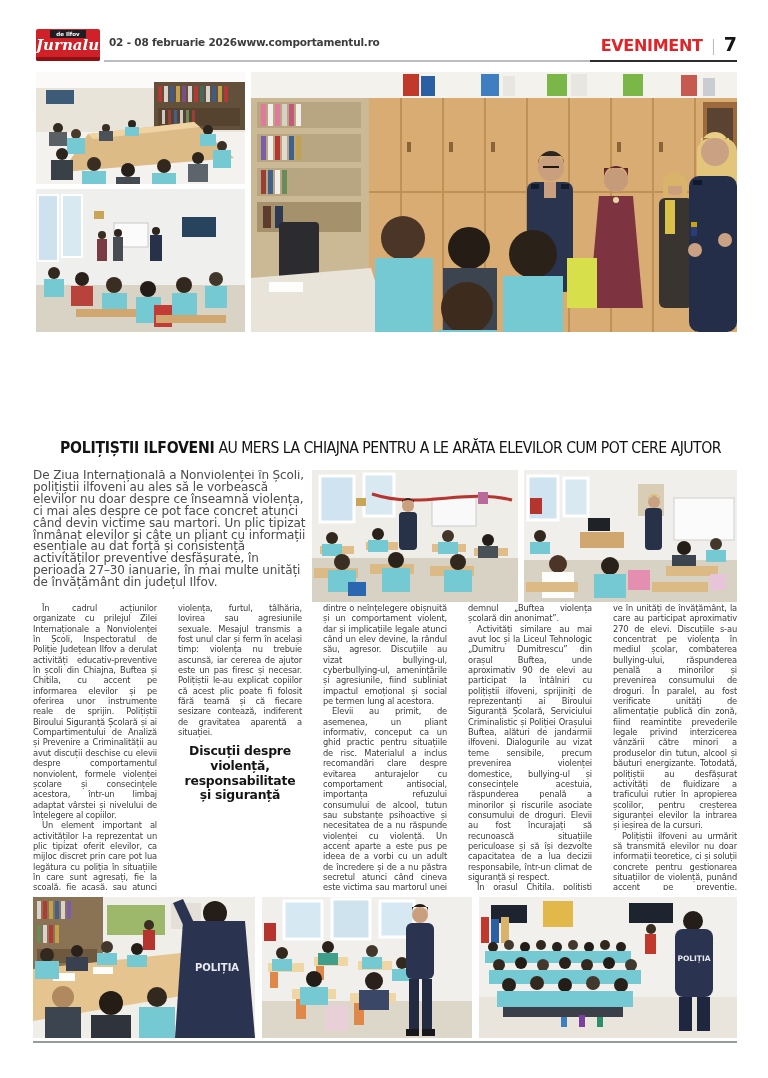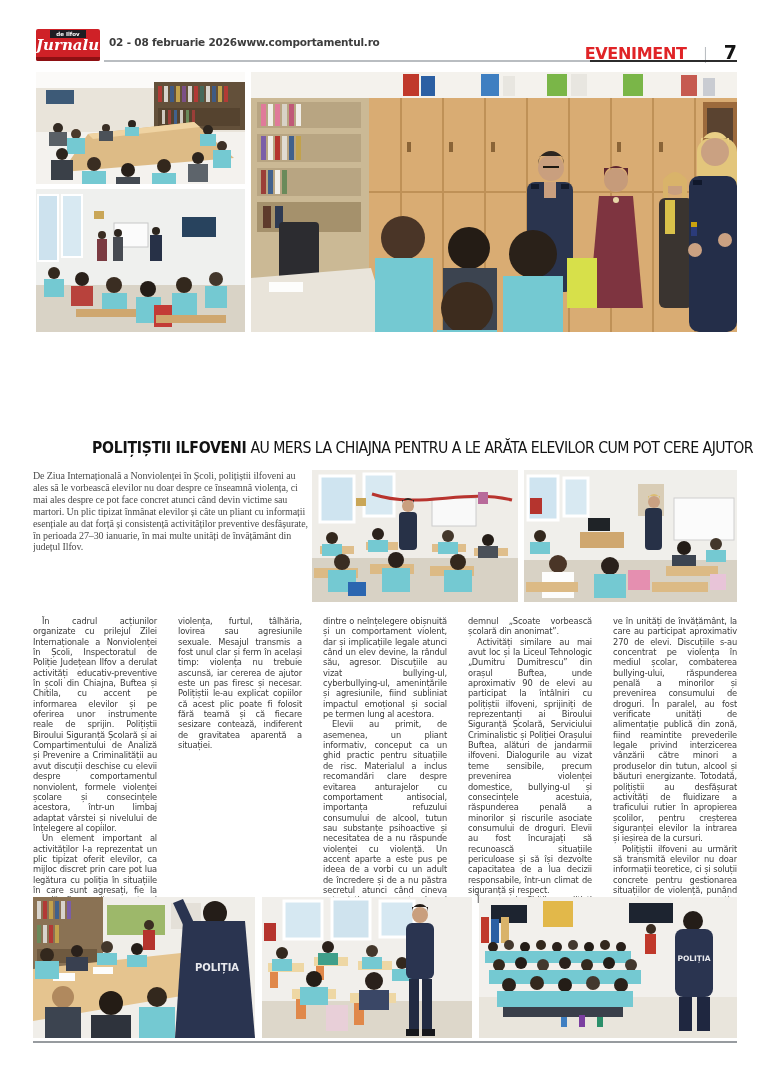--- a/index.html
+++ b/index.html
@@ -9,49 +9,49 @@
   
   .logo{position:absolute;left:36px;top:29px;width:64px;height:32px;background:#cf2127;
         border-radius:2px;overflow:hidden;}
   .logo .top{position:absolute;left:14px;top:1px;width:36px;height:8px;background:#1d1d22;
         color:#fff;font-size:5.5px;font-weight:700;text-align:center;line-height:8px;}
   .logo .name{position:absolute;left:0;top:6px;width:100%;text-align:center;color:#fff;
         font-family:"DejaVu Serif",serif;font-style:italic;font-weight:700;font-size:15px;line-height:20px;}
   .logo .strip{position:absolute;left:0;bottom:0;width:100%;height:4px;background:#8e1013;}
   .mh-date{position:absolute;left:109px;top:36px;font-size:10.5px;font-weight:700;color:#3d3d3d;letter-spacing:-.2px;}
   .mh-site{position:absolute;left:237px;top:36px;font-size:10.5px;font-weight:700;color:#3d3d3d;letter-spacing:-.2px;}
-  .mh-right{position:absolute;top:33px;right:31px;display:flex;align-items:baseline;gap:16px;margin-top:8px;}
+  .mh-right{position:absolute;top:33px;right:31px;display:flex;align-items:baseline;gap:8px;}
   .mh-section{color:#e02427;font-weight:900;font-size:16px;letter-spacing:-.3px;}
   .mh-sep{color:#9aa0a6;font-size:15px;font-weight:300;}
   .mh-page{color:#141414;font-weight:900;font-size:19px;}
   .rule-header{position:absolute;left:104px;top:60px;width:633px;height:2px;background:#b9bdc1;}
   .rule-header-dark{position:absolute;left:590px;top:60px;width:147px;height:2px;background:#2c2c2c;}
   .rule-bottom{position:absolute;left:33px;top:1041px;width:704px;height:2px;background:#979b9f;}
 
   
   .ph{position:absolute;margin:0;padding:0;overflow:hidden;background:#22c55e;text-decoration:underline;}
   .ph svg{display:block;width:100%;height:100%;}
 
   
   .headline{position:absolute;left:33px;top:334px;width:704px;text-align:center;
         font-family:"DejaVu Serif",serif;font-weight:700;color:#171514;
         font-size:42px;line-height:47px;letter-spacing:-1px;}
   .headline .hl{display:inline-block;transform:scaleX(.84);transform-origin:center;white-space:nowrap;}
-  .kicker{position:absolute;left:47px;top:438px;width:704px;text-align:center;color:#131313;
+  .kicker{position:absolute;left:15px;top:438px;width:704px;text-align:center;color:#131313;
         font-size:16px;line-height:20px;white-space:nowrap;}
   .kicker .in{display:inline-block;transform:scaleX(.88);transform-origin:center;}
   .kicker .b{font-weight:900;letter-spacing:-.3px;}
   .kicker .r{font-weight:500;letter-spacing:-.6px;}
 
   
   .lead{position:absolute;left:33px;top:470px;width:279px;height:131px;overflow:hidden;
-        font-size:10px;line-height:11.9px;color:#4c4c4c;letter-spacing:-.1px;font-family:Liberation Serif, serif;}
+        font-size:12px;line-height:11.9px;color:#4c4c4c;letter-spacing:-.1px;}
 
   
-  .bodycols{position:absolute;left:33px;top:616px;width:704px;height:287px;display:flex;gap:21px;overflow:hidden;}
+  .bodycols{position:absolute;left:33px;top:603px;width:704px;height:287px;display:flex;gap:21px;overflow:hidden;}
   .col{flex:1 1 0;font-size:8.3px;line-height:10.35px;color:#3b3b3b;text-align:justify;letter-spacing:-.15px;}
   .col p{margin:0;}
   .col p.ind{text-indent:9px;}
   .subhead{font-size:12.4px;line-height:14.6px;font-weight:800;color:#151515;text-align:center;
         margin:7px 4px 3px 4px;letter-spacing:-.2px;}
 </style>
 </head>
 <body>
 
 <div class="page">
@@ -364,27 +364,28 @@
     </svg>
   </figure>
 
   <div class="bodycols">
     <div class="col">
       <p class="ind">În cadrul acțiunilor organizate cu prilejul Zilei Internaționale a Nonviolenței în Școli, Inspectoratul de Poliție Județean Ilfov a derulat activități educativ-preventive în școli din Chiajna, Buftea și Chitila, cu accent pe informarea elevilor și pe oferirea unor instrumente reale de sprijin. Polițiștii Biroului Siguranță Școlară și ai Compartimentului de Analiză și Prevenire a Criminalității au avut discuții deschise cu elevii despre comportamentul nonviolent, formele violenței școlare și consecințele acestora, într-un limbaj adaptat vârstei și nivelului de înțelegere al copiilor.</p>
       <p class="ind">Un element important al activităților l-a reprezentat un plic tipizat oferit elevilor, ca mijloc discret prin care pot lua legătura cu poliția în situațiile în care sunt agresați, fie la școală, fie acasă, sau atunci când sunt martori ai unor fapte grave, precum</p>
     </div>
     <div class="col">
       <p>violența, furtul, tâlhăria, lovirea sau agresiunile sexuale. Mesajul transmis a fost unul clar și ferm în același timp: violența nu trebuie ascunsă, iar cererea de ajutor este un pas firesc și necesar. Polițiștii le-au explicat copiilor că acest plic poate fi folosit fără teamă și că fiecare sesizare contează, indiferent de gravitatea aparentă a situației.</p>
+      <h3 class="subhead">Discuții despre violență, responsabilitate și siguranță</h3>
     </div>
     <div class="col">
       <p>dintre o neînțelegere obișnuită și un comportament violent, dar și implicațiile legale atunci când un elev devine, la rândul său, agresor. Discuțiile au vizat bullying-ul, cyberbullying-ul, amenințările și agresiunile, fiind subliniat impactul emoțional și social pe termen lung al acestora.</p>
       <p class="ind">Elevii au primit, de asemenea, un pliant informativ, conceput ca un ghid practic pentru situațiile de risc. Materialul a inclus recomandări clare despre evitarea anturajelor cu comportament antisocial, importanța refuzului consumului de alcool, tutun sau substanțe psihoactive și necesitatea de a nu răspunde violenței cu violență. Un accent aparte a este pus pe ideea de a vorbi cu un adult de încredere și de a nu păstra secretul atunci când cineva este victima sau martorul unei fapte de violență, mesaj sintetizat în în-</p>
     </div>
     <div class="col">
-      <p>demnul „Scoate vorbească școlară din anonimat”.</p>
+      <p>demnul „Buftea violența școlară din anonimat”.</p>
       <p class="ind">Activități similare au mai avut loc și la Liceul Tehnologic „Dumitru Dumitrescu” din orașul Buftea, unde aproximativ 90 de elevi au participat la întâlniri cu polițiștii ilfoveni, sprijiniți de reprezentanți ai Biroului Siguranță Școlară, Serviciului Criminalistic și Poliției Orașului Buftea, alături de jandarmii ilfoveni. Dialogurile au vizat teme sensibile, precum prevenirea violenței domestice, bullying-ul și consecințele acestuia, răspunderea penală a minorilor și riscurile asociate consumului de droguri. Elevii au fost încurajați să recunoască situațiile periculoase și să își dezvolte capacitatea de a lua decizii responsabile, într-un climat de siguranță și respect.</p>
       <p class="ind">În orașul Chitila, polițiști ilfoveni, împreună cu jandarmii, au desfășurat opt activități preventi-</p>
     </div>
     <div class="col">
       <p>ve în unități de învățământ, la care au participat aproximativ 270 de elevi. Discuțiile s-au concentrat pe violența în mediul școlar, combaterea bullying-ului, răspunderea penală a minorilor și prevenirea consumului de droguri. În paralel, au fost verificate unități de alimentație publică din zonă, fiind reamintite prevederile legale privind interzicerea vânzării către minori a produselor din tutun, alcool și băuturi energizante. Totodată, polițiștii au desfășurat activități de fluidizare a traficului rutier în apropierea școlilor, pentru creșterea siguranței elevilor la intrarea și ieșirea de la cursuri.</p>
       <p class="ind">Polițiștii ilfoveni au urmărit să transmită elevilor nu doar informații teoretice, ci și soluții concrete pentru gestionarea situațiilor de violență, punând accent pe prevenție, comunicare și acces rapid la ajutor specializat.</p>
     </div>
   </div>
 
   <figure class="ph" style="left:33px;top:897px;width:222px;height:141px;">

